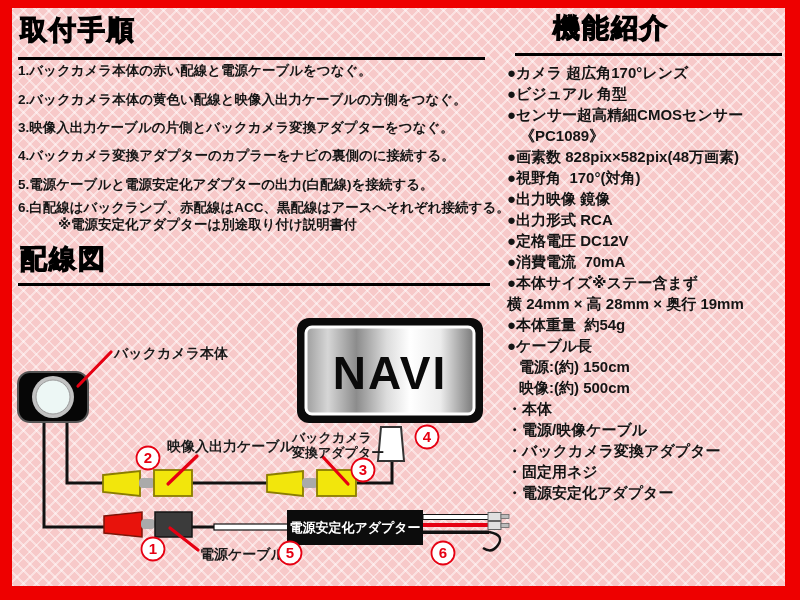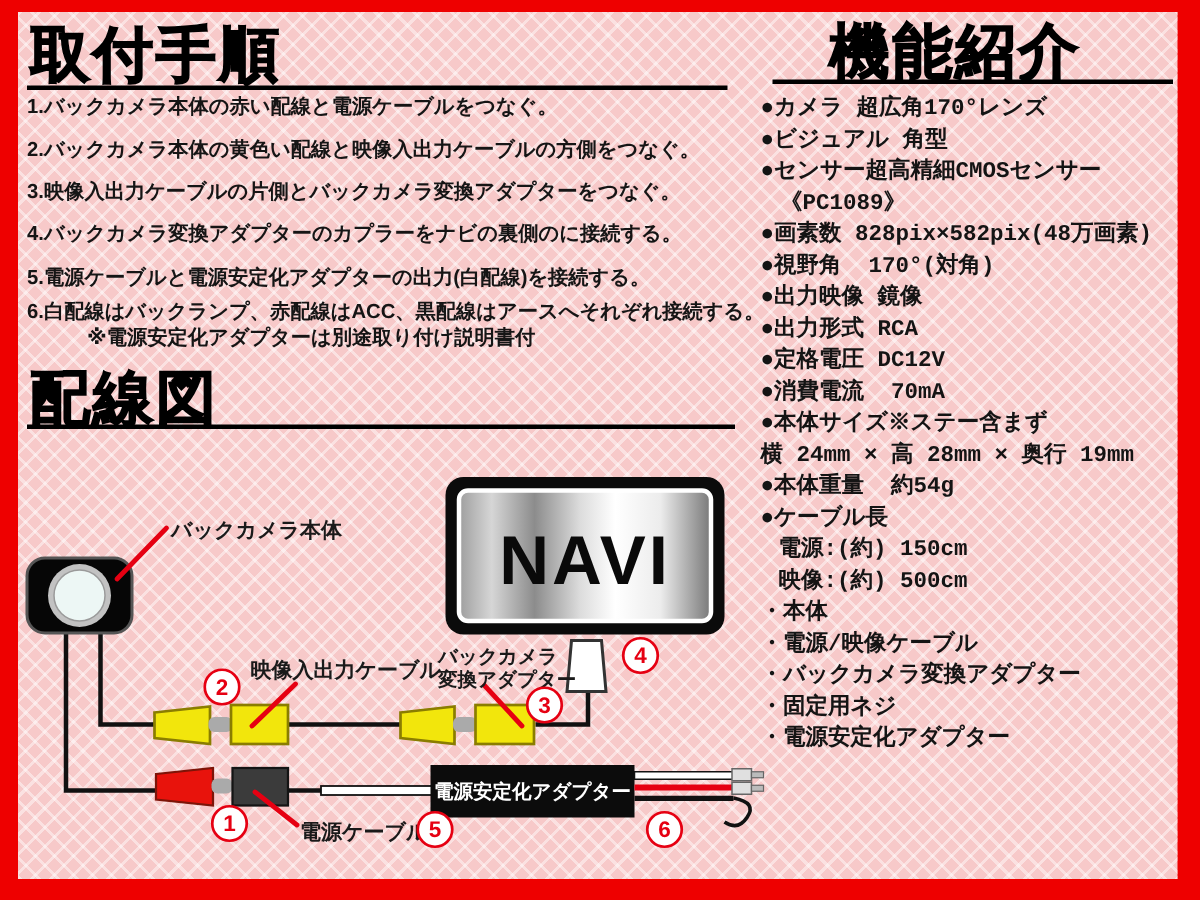--- a/index.html
+++ b/index.html
@@ -12,36 +12,36 @@
   
   .panel{
     position:absolute;left:12px;top:8px;width:773px;height:578px;
     background-color:#f7c9c9;
     background-image:
       repeating-linear-gradient(45deg, rgba(255,255,255,.45) 0 2px, rgba(255,255,255,0) 2px 9px),
       repeating-linear-gradient(135deg, rgba(255,255,255,.45) 0 2px, rgba(255,255,255,0) 2px 9px);
   }
   .abs{position:absolute;}
   .sec-title{
-    position:absolute;font-size:40px;line-height:1;font-weight:bold;color:#000;
+    position:absolute;font-size:27px;line-height:1;font-weight:bold;color:#000;
     -webkit-text-stroke:1.2px #000;letter-spacing:2px;white-space:pre;
   }
   .rule{position:absolute;height:3px;background:#000;}
   
   .steps{position:absolute;left:18px;top:62px;width:480px;height:180px;}
   .step{position:absolute;left:0;font-size:13.5px;font-weight:bold;white-space:pre;color:#151515;}
   .steps .s0{top:0;}
   .steps .s1{top:29px;}
   .steps .s2{top:57px;}
   .steps .s3{top:85px;}
   .steps .s4{top:114px;}
   .steps .s5{top:137px;}
   .steps .s6{top:154px;margin-left:40px;}
   
-  .specs{position:absolute;left:507px;top:61px;width:278px;font-family:Liberation Mono, monospace;}
+  .specs{position:absolute;left:507px;top:61px;width:278px;}
   .spec-line{height:21px;line-height:21px;font-size:15px;font-weight:bold;white-space:pre;color:#141414;}
   .spec-line.ind1{padding-left:13px;}
   .spec-line.ind2{padding-left:12px;}
   svg text{font-family:"Liberation Sans","DejaVu Sans",sans-serif;}
 </style>
 </head>
 <body>
 
 <div id="stage">
   <div class="panel">

